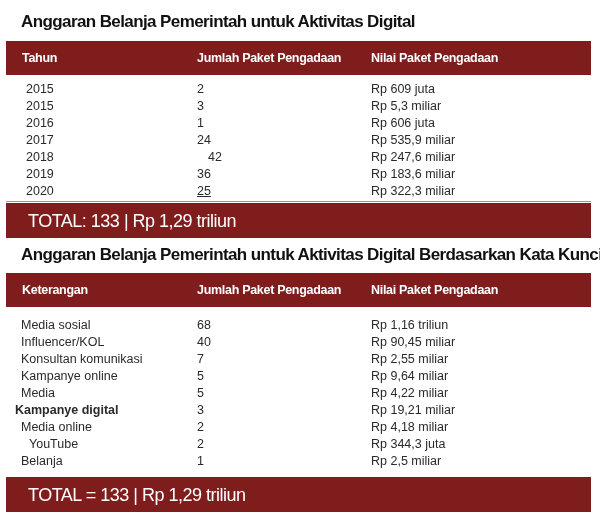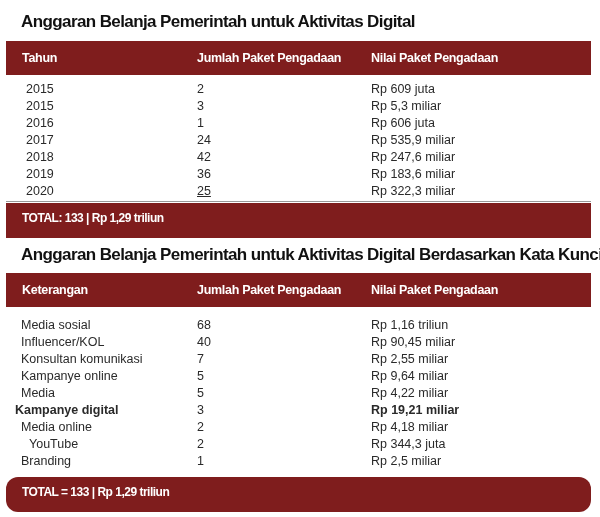--- a/index.html
+++ b/index.html
@@ -2,21 +2,21 @@
 <html><head>
   <meta charset="utf-8">
   <style>
     html, body { margin: 0; padding: 0; background: #ffffff; }
     body { width: 600px; height: 517px; position: relative; overflow: hidden; font-family: "Liberation Sans", sans-serif; color: #222; }
     .title { position: absolute; left: 21px; font-family: "Liberation Sans", sans-serif; font-weight: bold; font-size: 17px; letter-spacing: -0.6px; color: #111; white-space: nowrap; }
     .bar { position: absolute; left: 6px; width: 585px; background: #7f1d1d; color: #fff; }
     .hdr { height: 34px; }
     .hdr span { position: absolute; top: 10px; font-weight: bold; font-size: 12.5px; letter-spacing: -0.3px; white-space: nowrap; }
     .total { height: 35px; }
-    .total span { position: absolute; left: 16px; top: 8px; font-weight: bold; font-size: 12px; letter-spacing: -0.5px; white-space: nowrap; }
+    .total span { position: absolute; left: 22px; top: 8px; font-weight: normal; font-size: 18px; letter-spacing: -0.5px; white-space: nowrap; }
     .rows { position: absolute; left: 0; width: 600px; }
     .row { position: relative; height: 17px; font-size: 12.5px; color: #2a2a2a; }
     .row span { position: absolute; top: 1px; white-space: nowrap; }
     .rule { position: absolute; left: 6px; width: 585px; height: 1px; background: #999; }
   </style>
 </head>
 <body>
 
 <div class="title" style="top:12px;">Anggaran Belanja Pemerintah untuk Aktivitas Digital</div>
 
@@ -42,21 +42,21 @@
     <span style="left:197px;">1</span>
     <span style="left:371px;">Rp 606 juta</span>
   </div>
   <div class="row">
     <span style="left:26px;">2017</span>
     <span style="left:197px;">24</span>
     <span style="left:371px;">Rp 535,9 miliar</span>
   </div>
   <div class="row">
     <span style="left:26px;text-align:center;">2018</span>
-    <span style="left:197px;">42</span>
+    <span style="left:208px;">42</span>
     <span style="left:371px;">Rp 247,6 miliar</span>
   </div>
   <div class="row">
     <span style="left:26px;">2019</span>
     <span style="left:197px;">36</span>
     <span style="left:371px;">Rp 183,6 miliar</span>
   </div>
   <div class="row">
     <span style="left:26px;">2020</span>
     <span style="left:197px;text-decoration:underline;">25</span>
@@ -100,34 +100,34 @@
     <span style="left:371px;">Rp 9,64 miliar</span>
   </div>
   <div class="row">
     <span style="left:21px;">Media</span>
     <span style="left:197px;">5</span>
     <span style="left:371px;">Rp 4,22 miliar</span>
   </div>
   <div class="row">
     <span style="left:15px;font-weight:bold;">Kampanye digital</span>
     <span style="left:197px;">3</span>
-    <span style="left:371px;font-weight:bold;">Rp 19,21 miliar</span>
+    <span style="left:371px;">Rp 19,21 miliar</span>
   </div>
   <div class="row">
     <span style="left:21px;">Media online</span>
     <span style="left:197px;">2</span>
     <span style="left:371px;">Rp 4,18 miliar</span>
   </div>
   <div class="row">
     <span style="left:29px;">YouTube</span>
     <span style="left:197px;">2</span>
     <span style="left:371px;">Rp 344,3 juta</span>
   </div>
   <div class="row">
-    <span style="left:21px;">Branding</span>
+    <span style="left:21px;">Belanja</span>
     <span style="left:197px;">1</span>
     <span style="left:371px;">Rp 2,5 miliar</span>
   </div>
 </div>
 
-<div class="bar total" style="top:477px;border-radius:12px;">
+<div class="bar total" style="top:477px;">
   <span>TOTAL = 133 | Rp 1,29 triliun</span>
 </div>
 
 </body></html>

